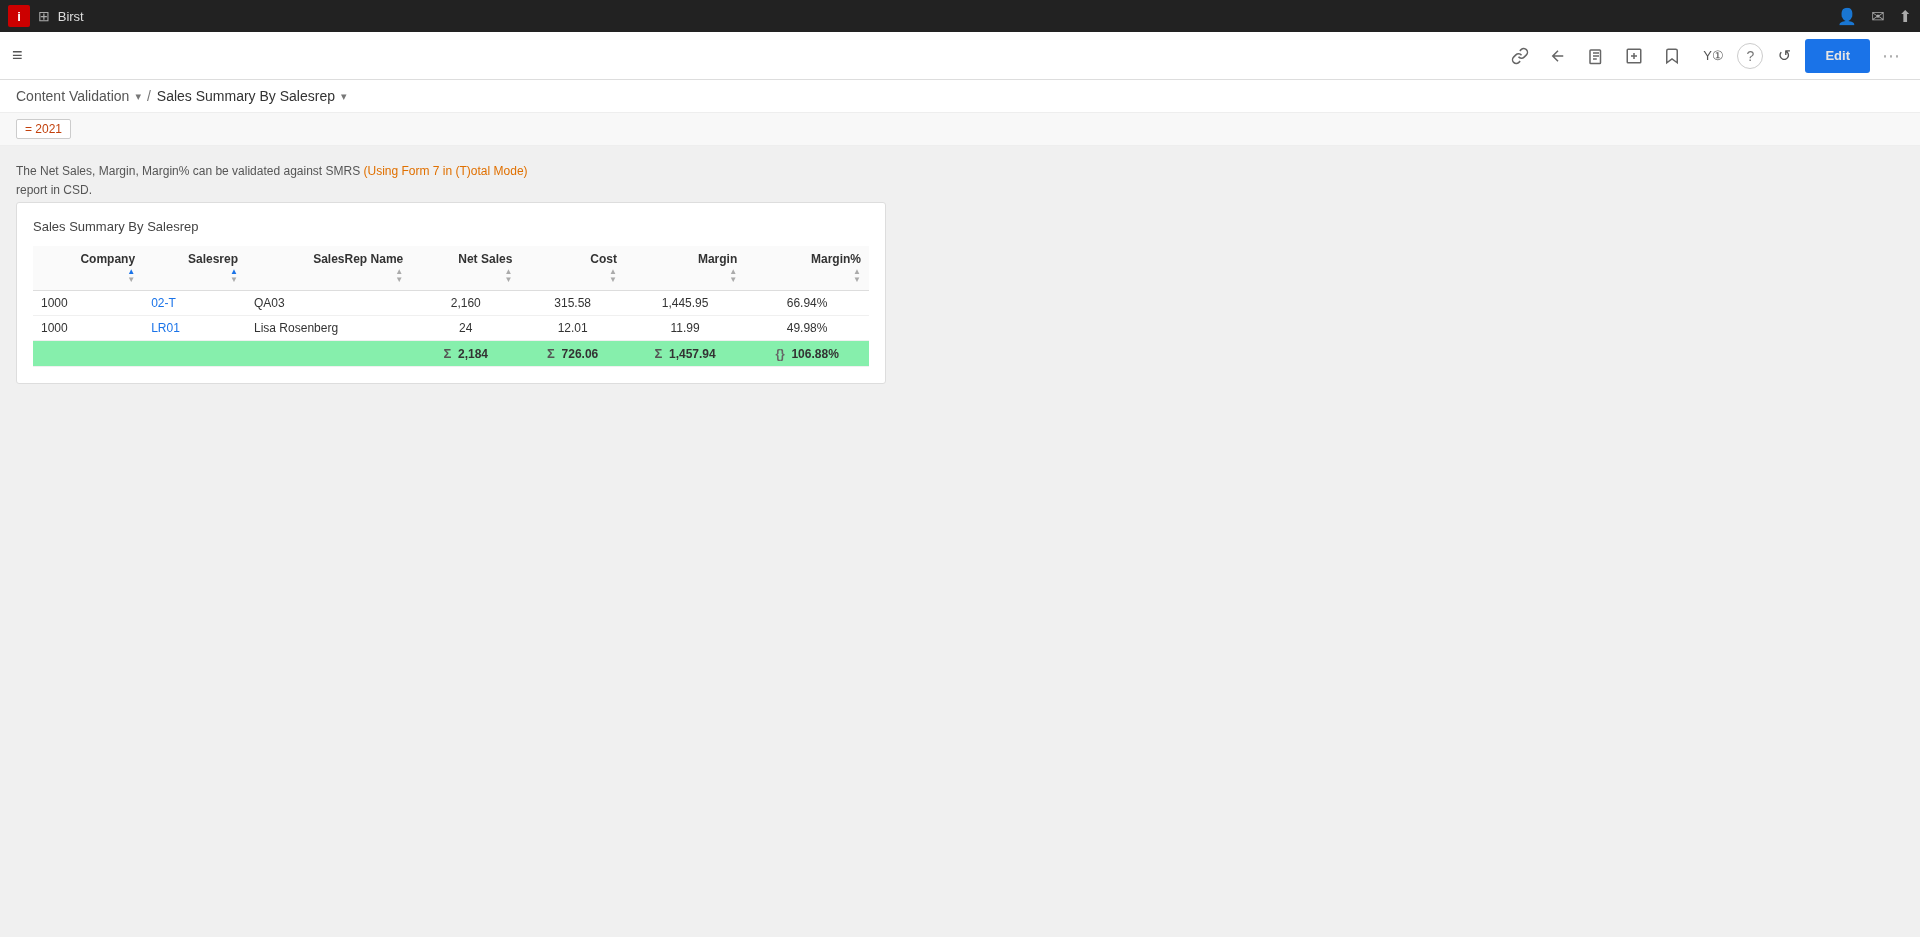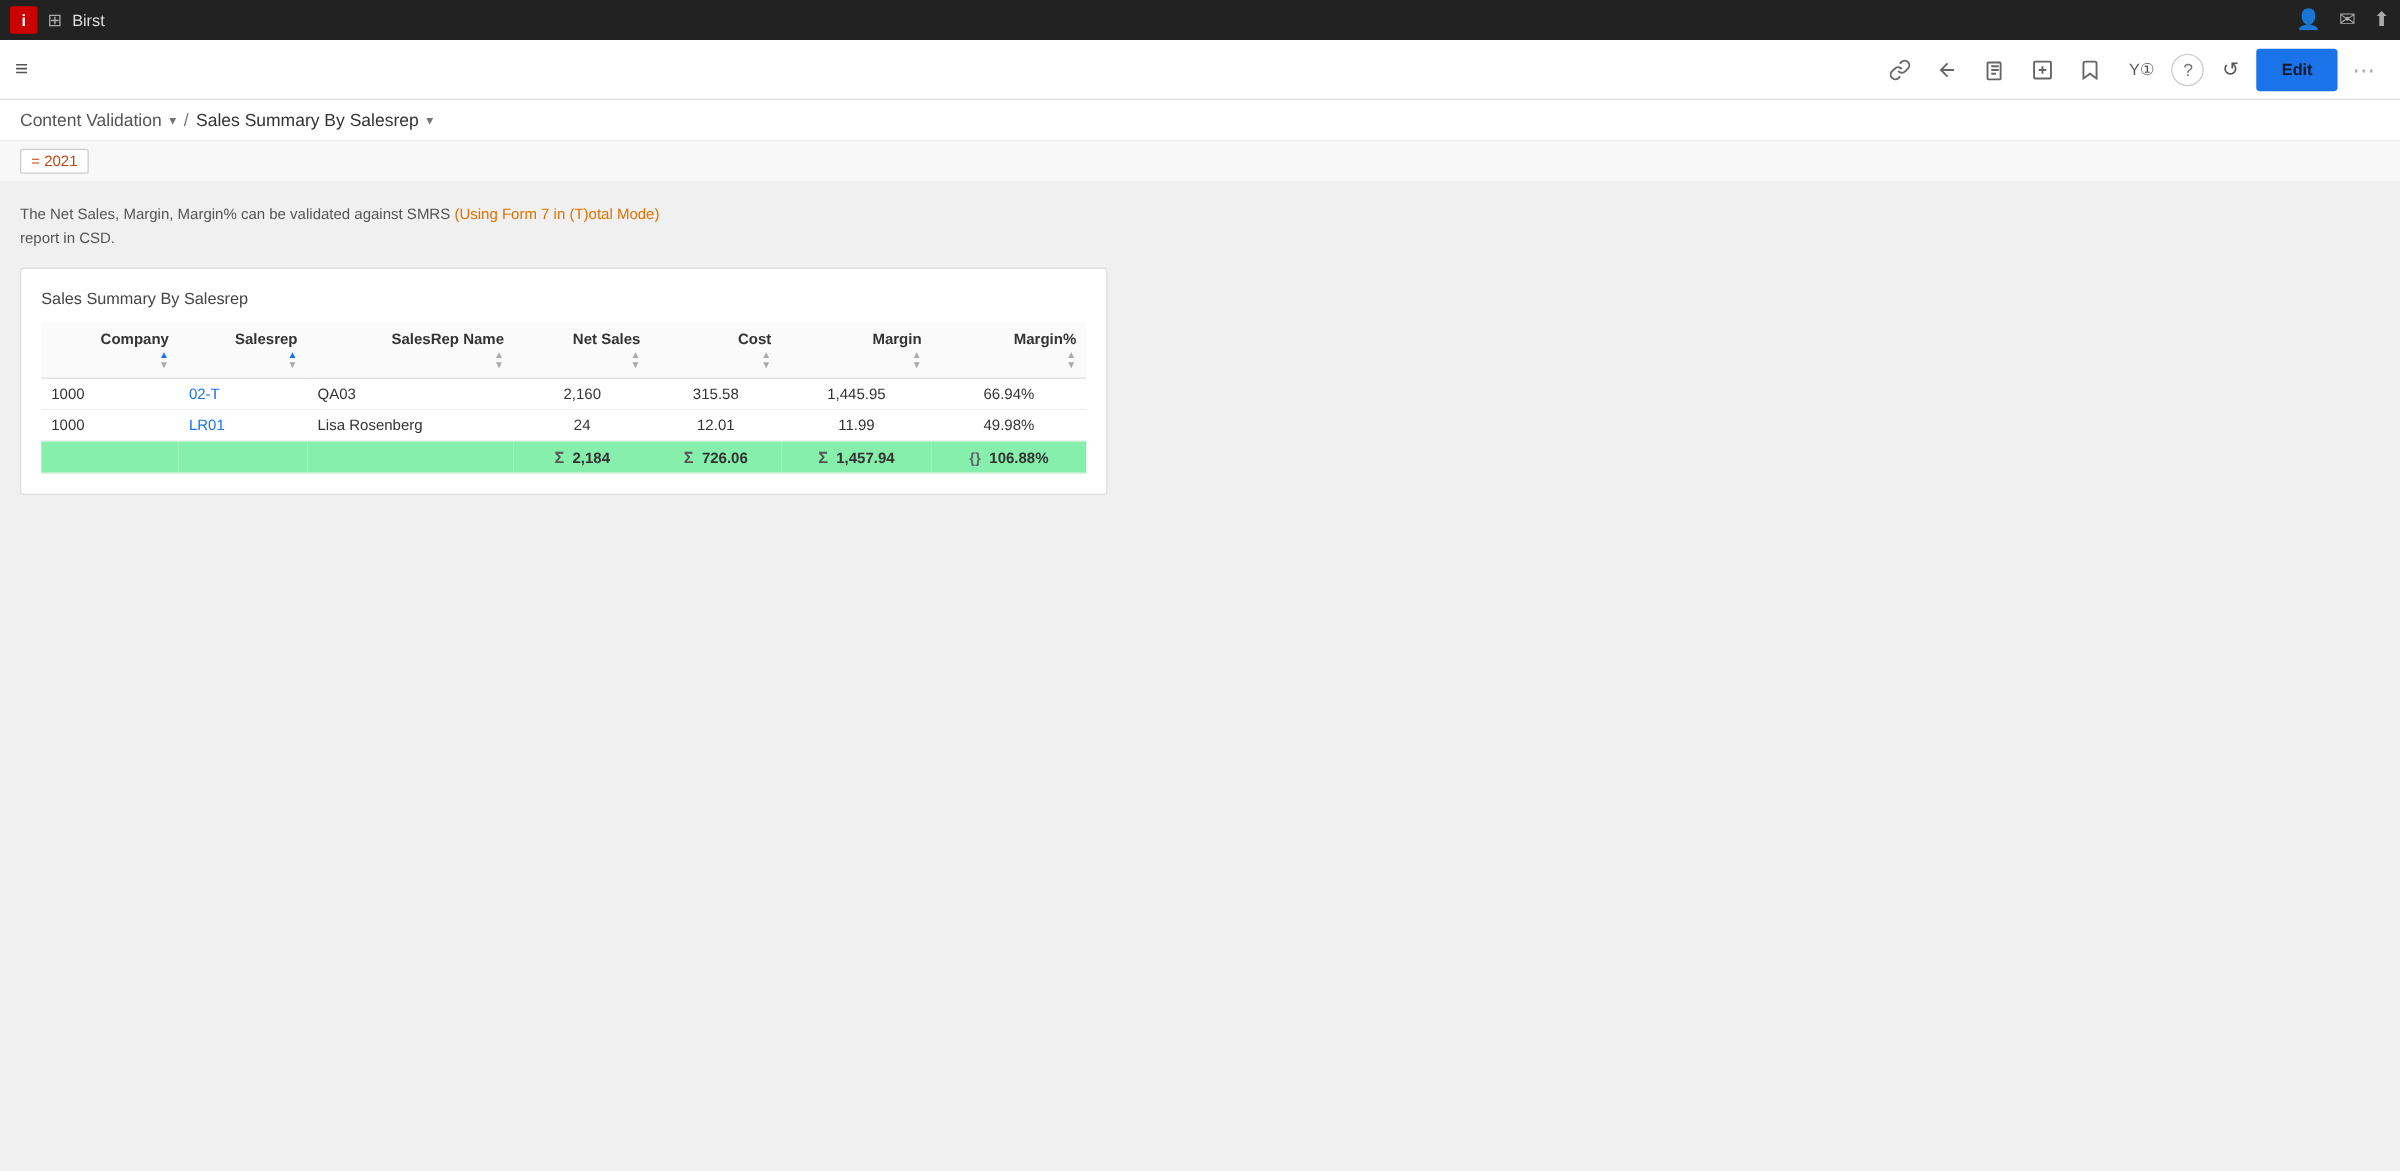--- a/index.html
+++ b/index.html
@@ -71,21 +71,21 @@
       justify-content: center;
       border: none;
       background: transparent;
       color: #555;
       font-size: 16px;
       cursor: pointer;
       border-radius: 3px;
     }
     .toolbar-btn-edit {
       background: #1a73e8;
-      color: #0f172a;
+      color: #e5e5e5;
       border: none;
       padding: 6px 20px;
       font-size: 13px;
       font-weight: bold;
       border-radius: 3px;
       cursor: pointer;
       height: 34px;
     }
 
     
@@ -130,21 +130,21 @@
     .main-content {
       padding: 16px;
       background: #f0f0f0;
       min-height: calc(937px - 32px - 48px - 38px - 32px);
     }
 
     
     .info-text {
       font-size: 12px;
       color: #555;
-      margin-bottom: 14px;
+      margin-bottom: 2px;
       line-height: 1.6;
     }
     .info-text .highlight {
       color: #e07000;
     }
 
     
     .report-card {
       background: white;
       border: 1px solid #ddd;

